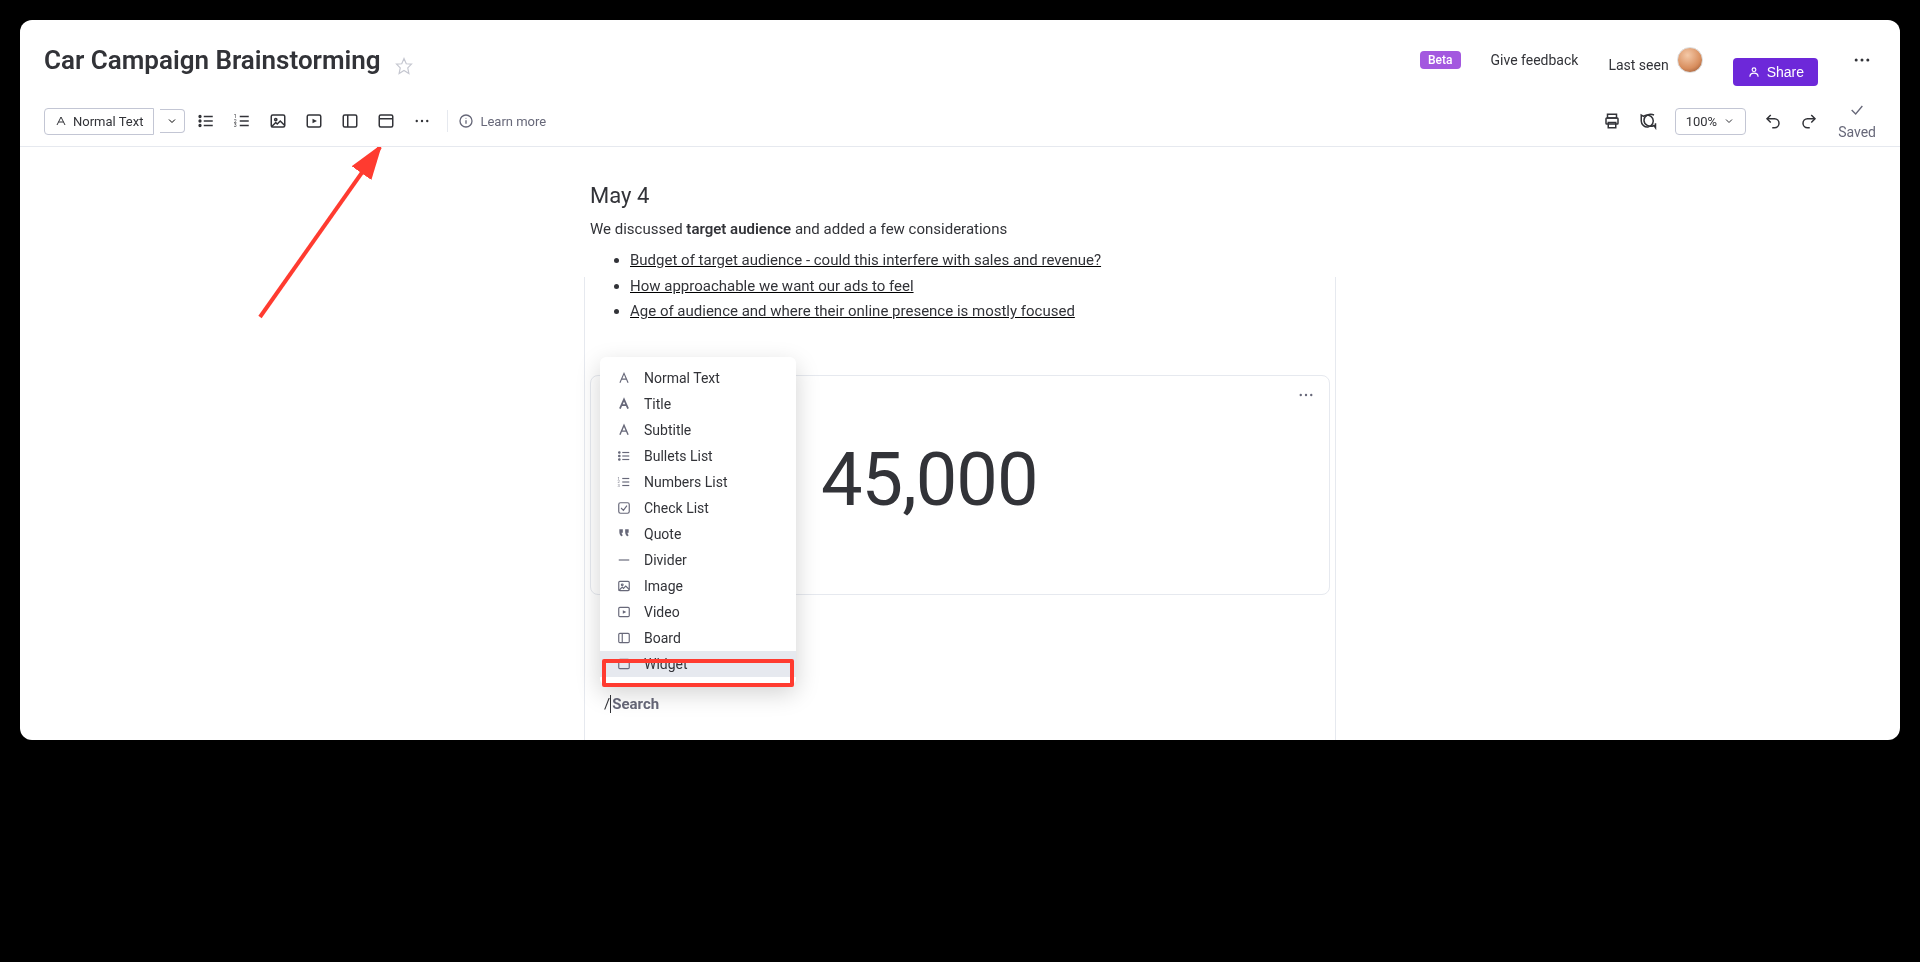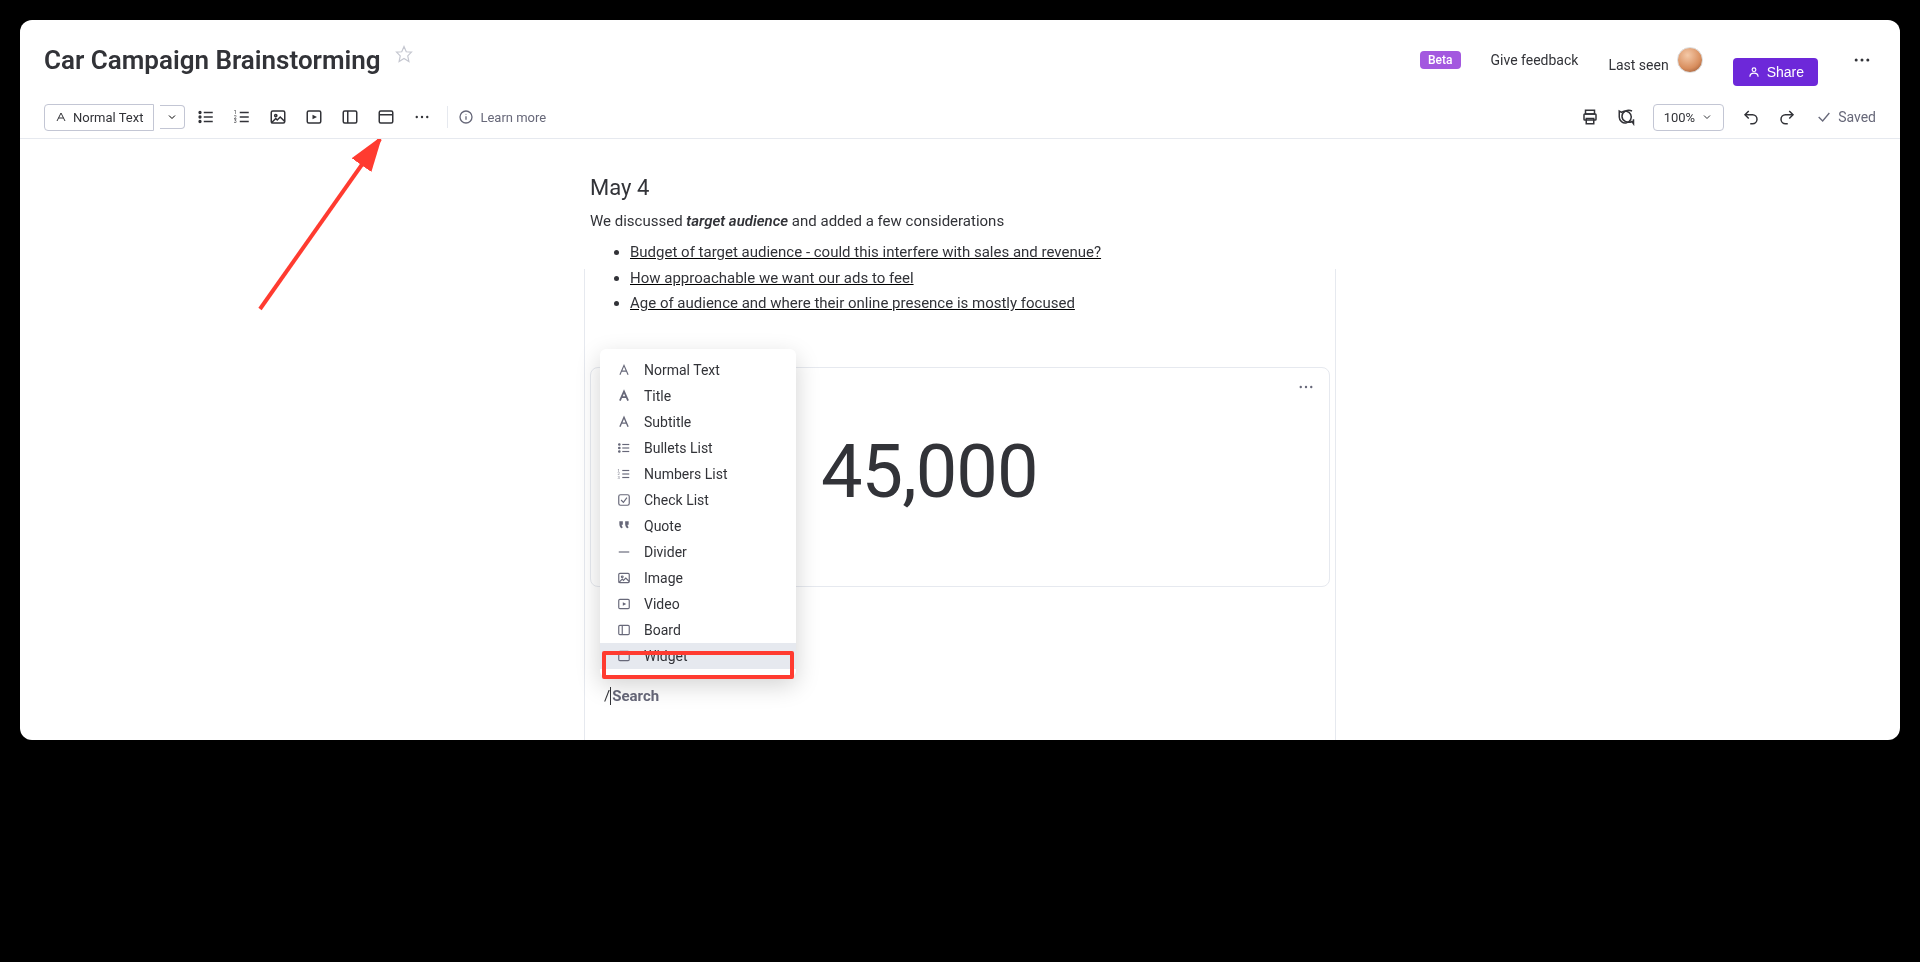--- a/index.html
+++ b/index.html
@@ -17,21 +17,21 @@
     overflow: hidden;
     box-shadow: 0 30px 60px rgba(0,0,0,0.4);
   }
   
   .header {
     display: flex;
     align-items: center;
     justify-content: space-between;
     padding: 14px 24px 10px 24px;
   }
-  .header-left { display: flex; align-items: flex-start; gap: 14px; }
+  .header-left { display: flex; align-items: flex-end; gap: 14px; }
   .doc-title {
     font-size: 26px;
     font-weight: 600;
     color: #323338;
   }
   .star-icon { color: #c5c7d0; cursor: pointer; }
   .header-right { display: flex; align-items: center; gap: 30px; }
   .beta-badge {
     background: #a358df;
     color: #fff;
@@ -88,21 +88,21 @@
   .learn-more {
     display: inline-flex; align-items: flex-end; gap: 6px;
     color: #676879; font-size: 13px; cursor: pointer;
   }
   .zoom-select {
     display: inline-flex; align-items: center; gap: 6px;
     border: 1px solid #c3c6d4; border-radius: 4px;
     padding: 5px 10px; font-size: 13px; color: #323338; cursor: pointer;
     margin: 0 6px;
   }
-  .saved { display: inline-flex; align-items: center; gap: 6px; color: #676879; font-size: 14px; margin-left: 8px;}
+  .saved { display: inline-flex; align-items: center; gap: 6px; color: #676879; font-size: 14px; margin-left: 8px; flex-direction: column;}
 
   
   .doc-area {
     position: relative;
     height: calc(100% - 110px);
     display: flex;
     justify-content: center;
     overflow: hidden;
   }
   .page {
@@ -110,21 +110,21 @@
     padding: 36px 0 20px 0;
     position: relative;
   }
   .page-border-left, .page-border-right {
     position: absolute; top: 130px; bottom: 0; width: 1px; background: #e6e9ef;
   }
   .page-border-left { left: calc(50% - 376px); }
   .page-border-right { right: calc(50% - 376px); }
   .h-date { font-size: 22px; font-weight: 400; color: #323338; margin-bottom: 12px; }
   .body-text { font-size: 15px; color: #323338; }
-  .body-text b { font-weight: 600; font-style: italic; }
+  .body-text b { font-weight: 600; }
   .bullet-list { margin-top: 10px; padding-left: 40px; text-decoration: underline; }
   .bullet-list li { font-size: 15px; color: #323338; line-height: 1.7; }
 
   
   .widget-card {
     margin-top: 50px;
     border: 1px solid #e6e9ef;
     border-radius: 8px;
     padding: 12px;
     position: relative;

